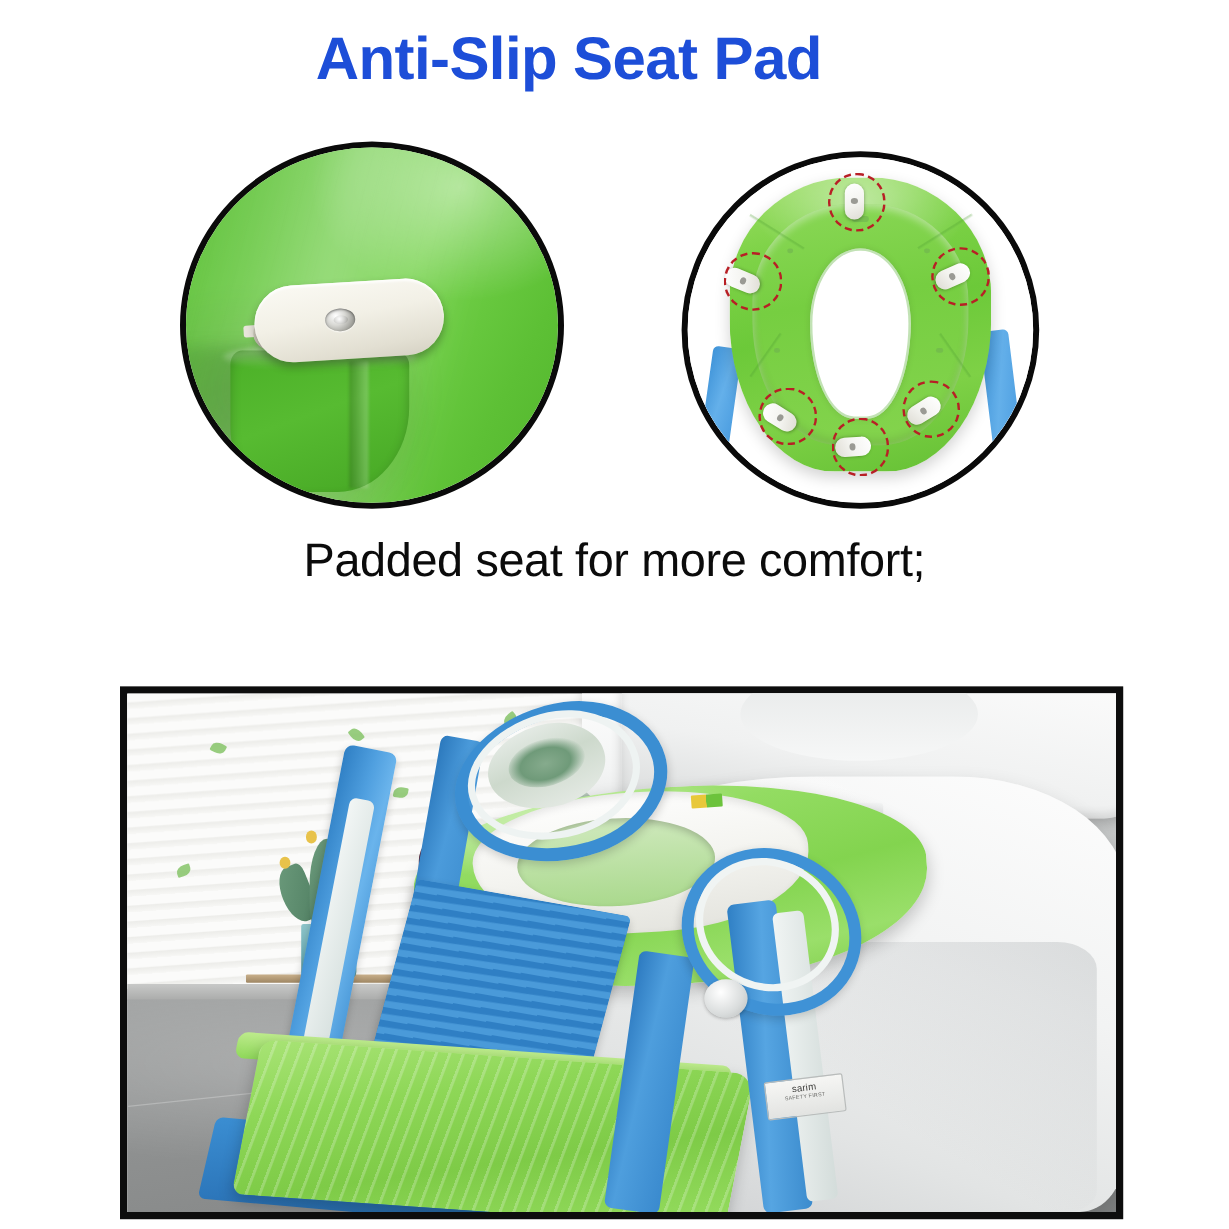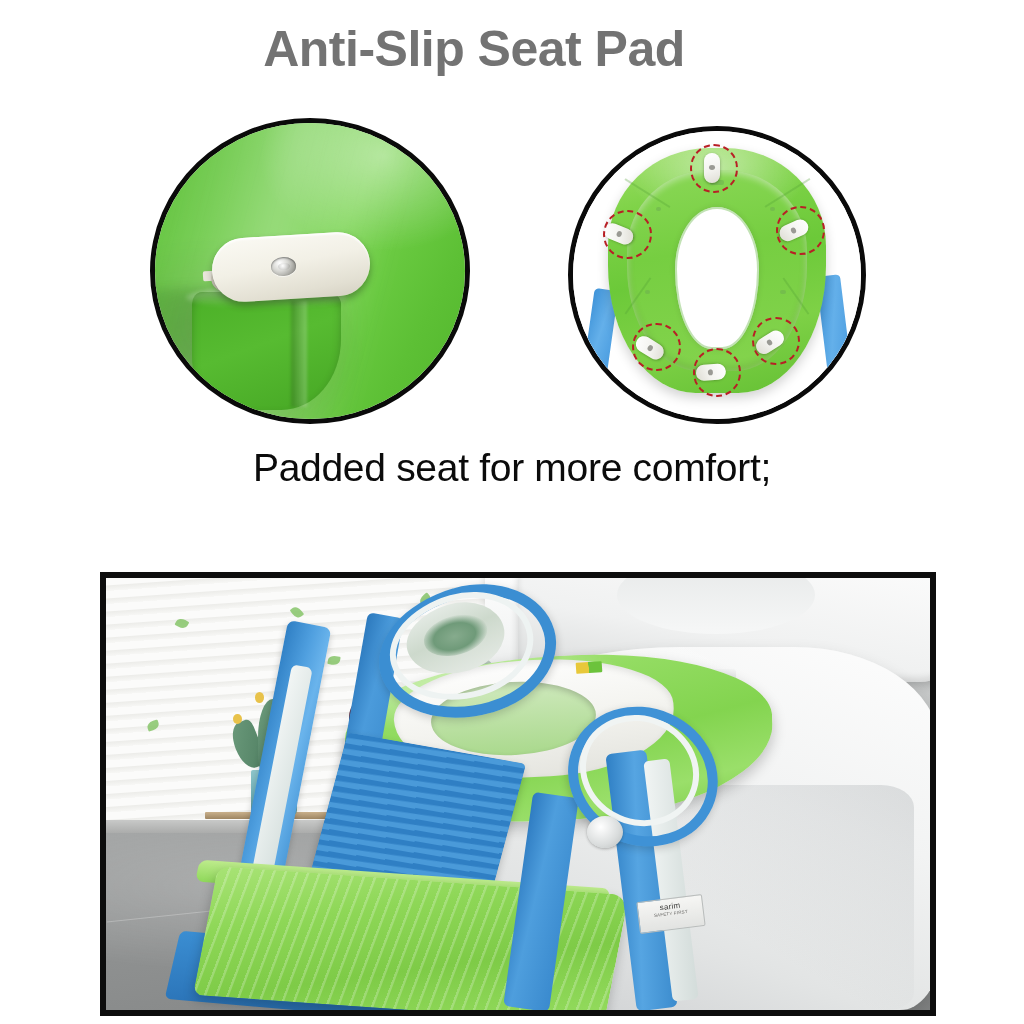--- a/index.html
+++ b/index.html
@@ -20,21 +20,21 @@
   #title {
     position: absolute;
     left: 0;
     top: 20px;
     width: 948px;
     text-align: center;
     font-size: 50px;
     line-height: 58px;
     font-weight: bold;
     letter-spacing: -0.5px;
-    color: #737373;
+    color: #1d4ed8;
     white-space: nowrap;
   }
 
   
   #insets {
     position: absolute;
     left: 0;
     top: 112px;
     width: 1024px;
     height: 310px;

